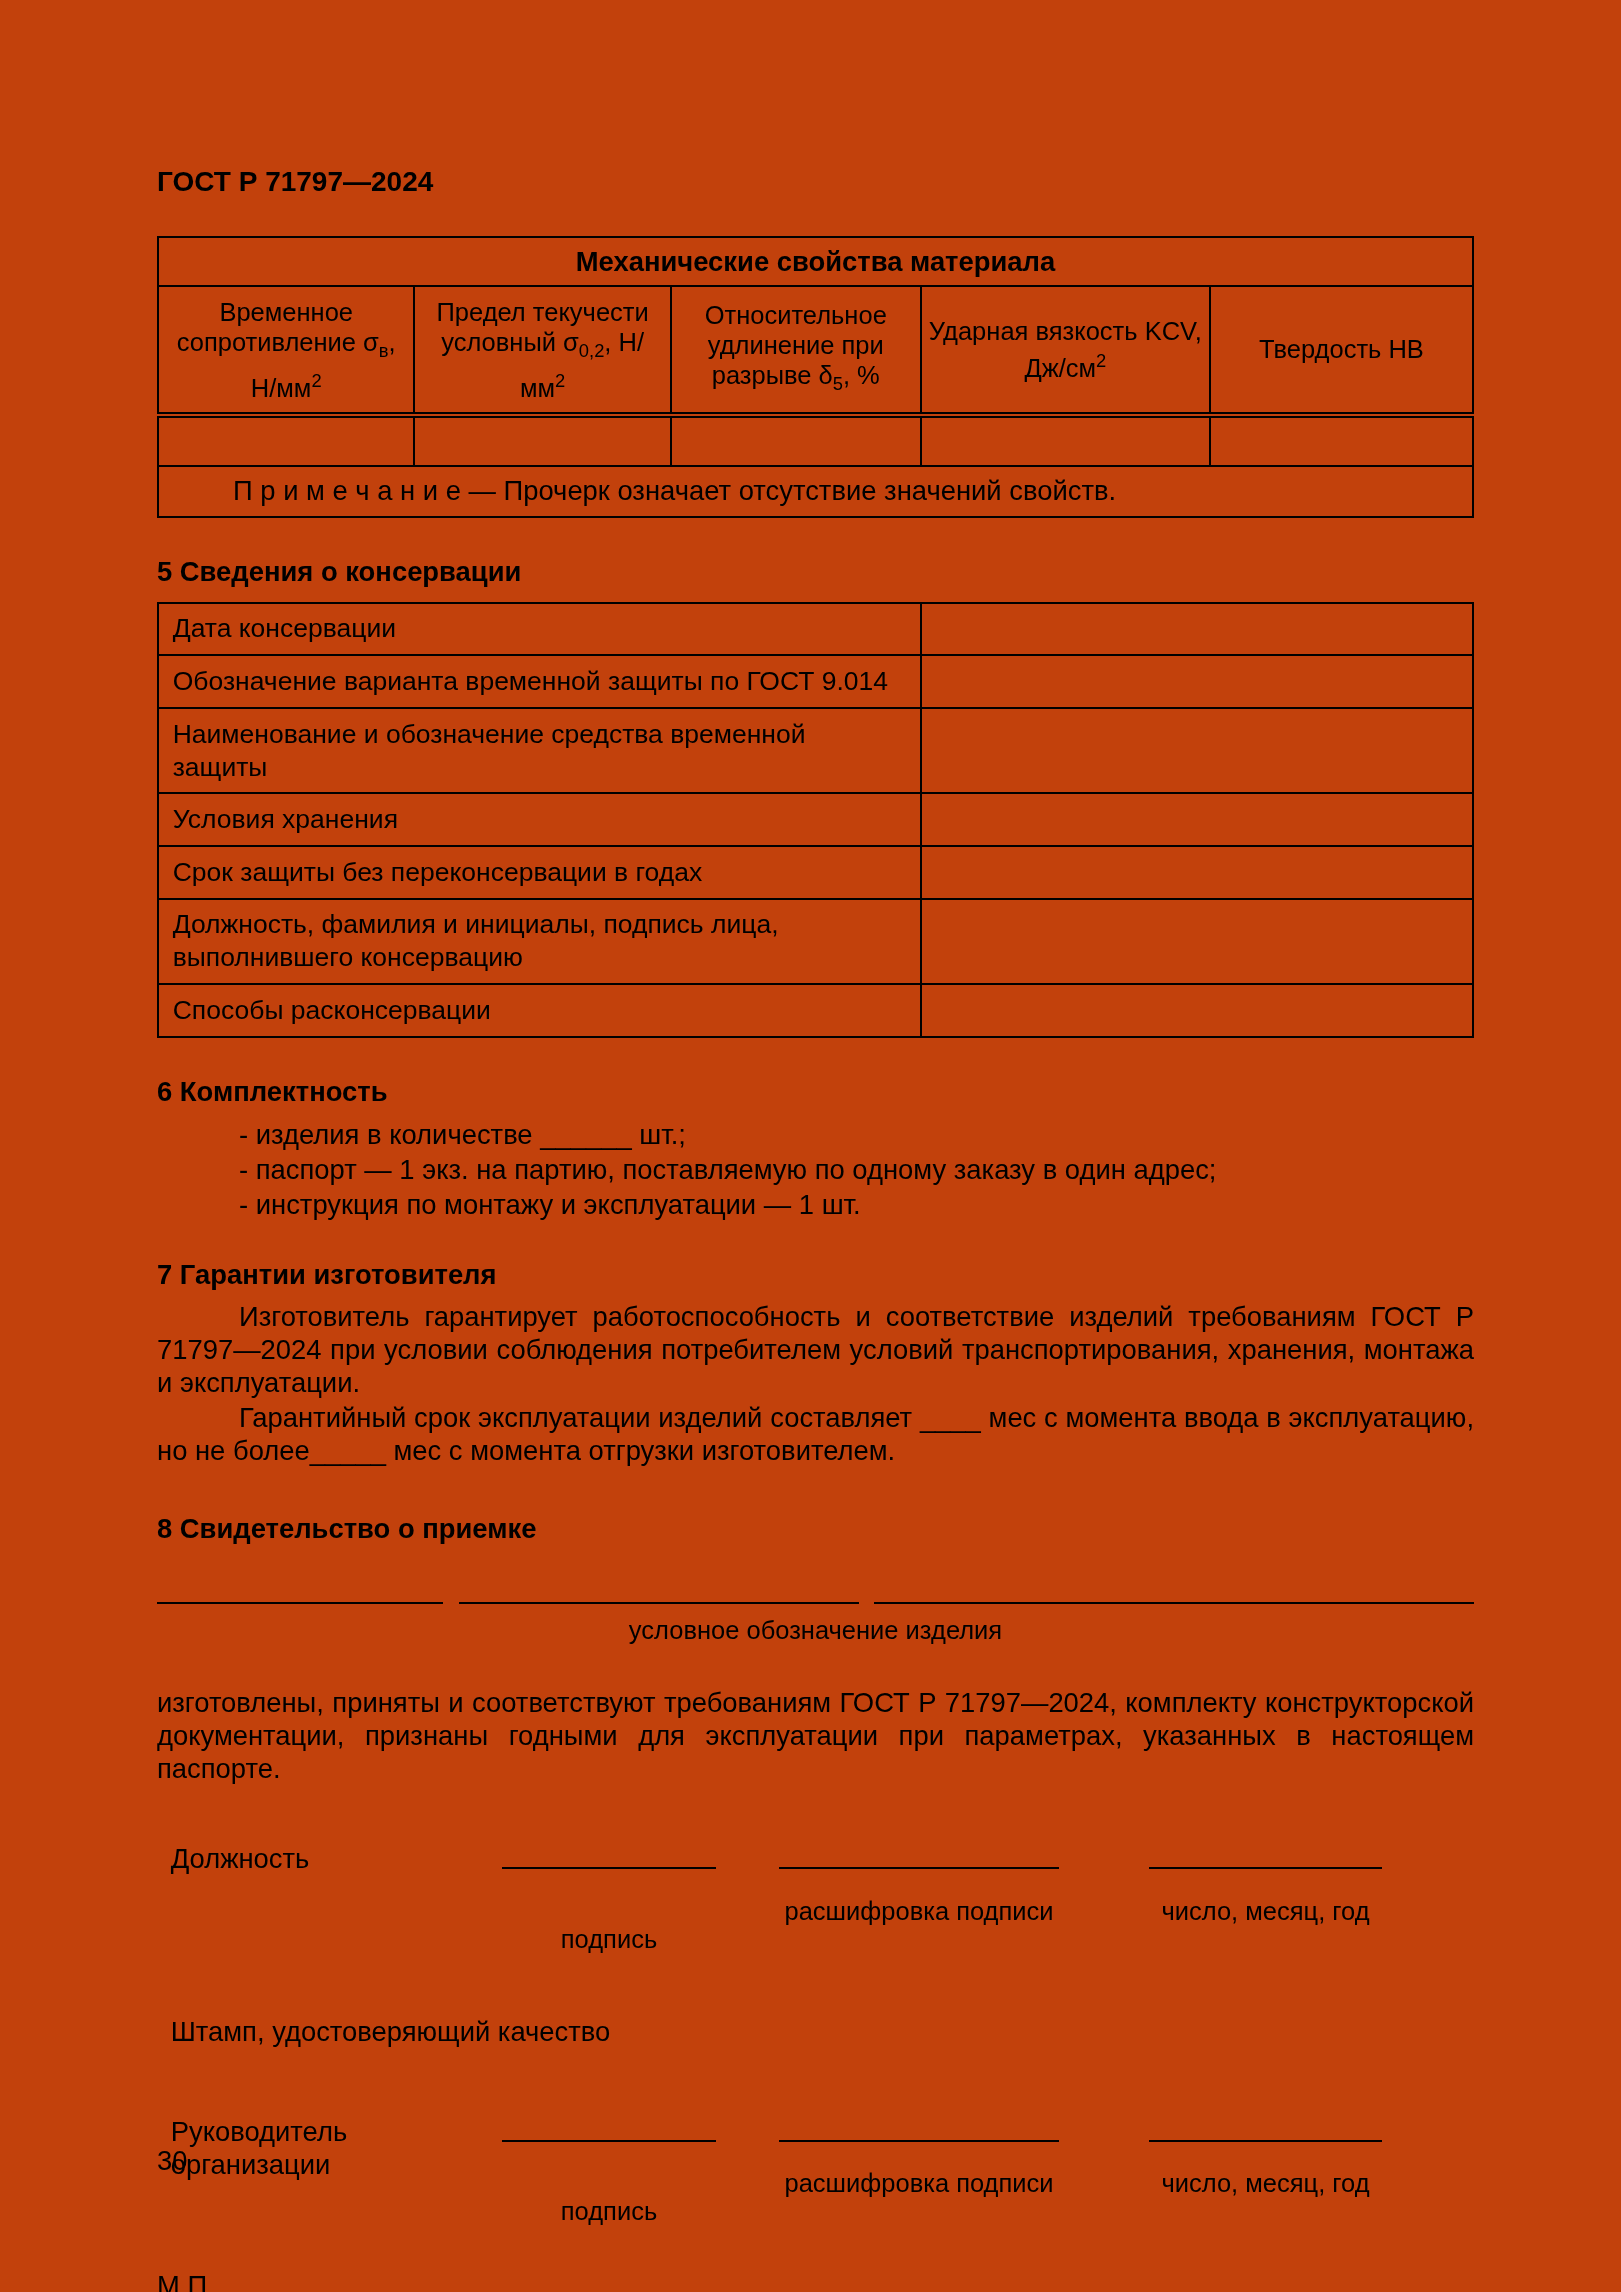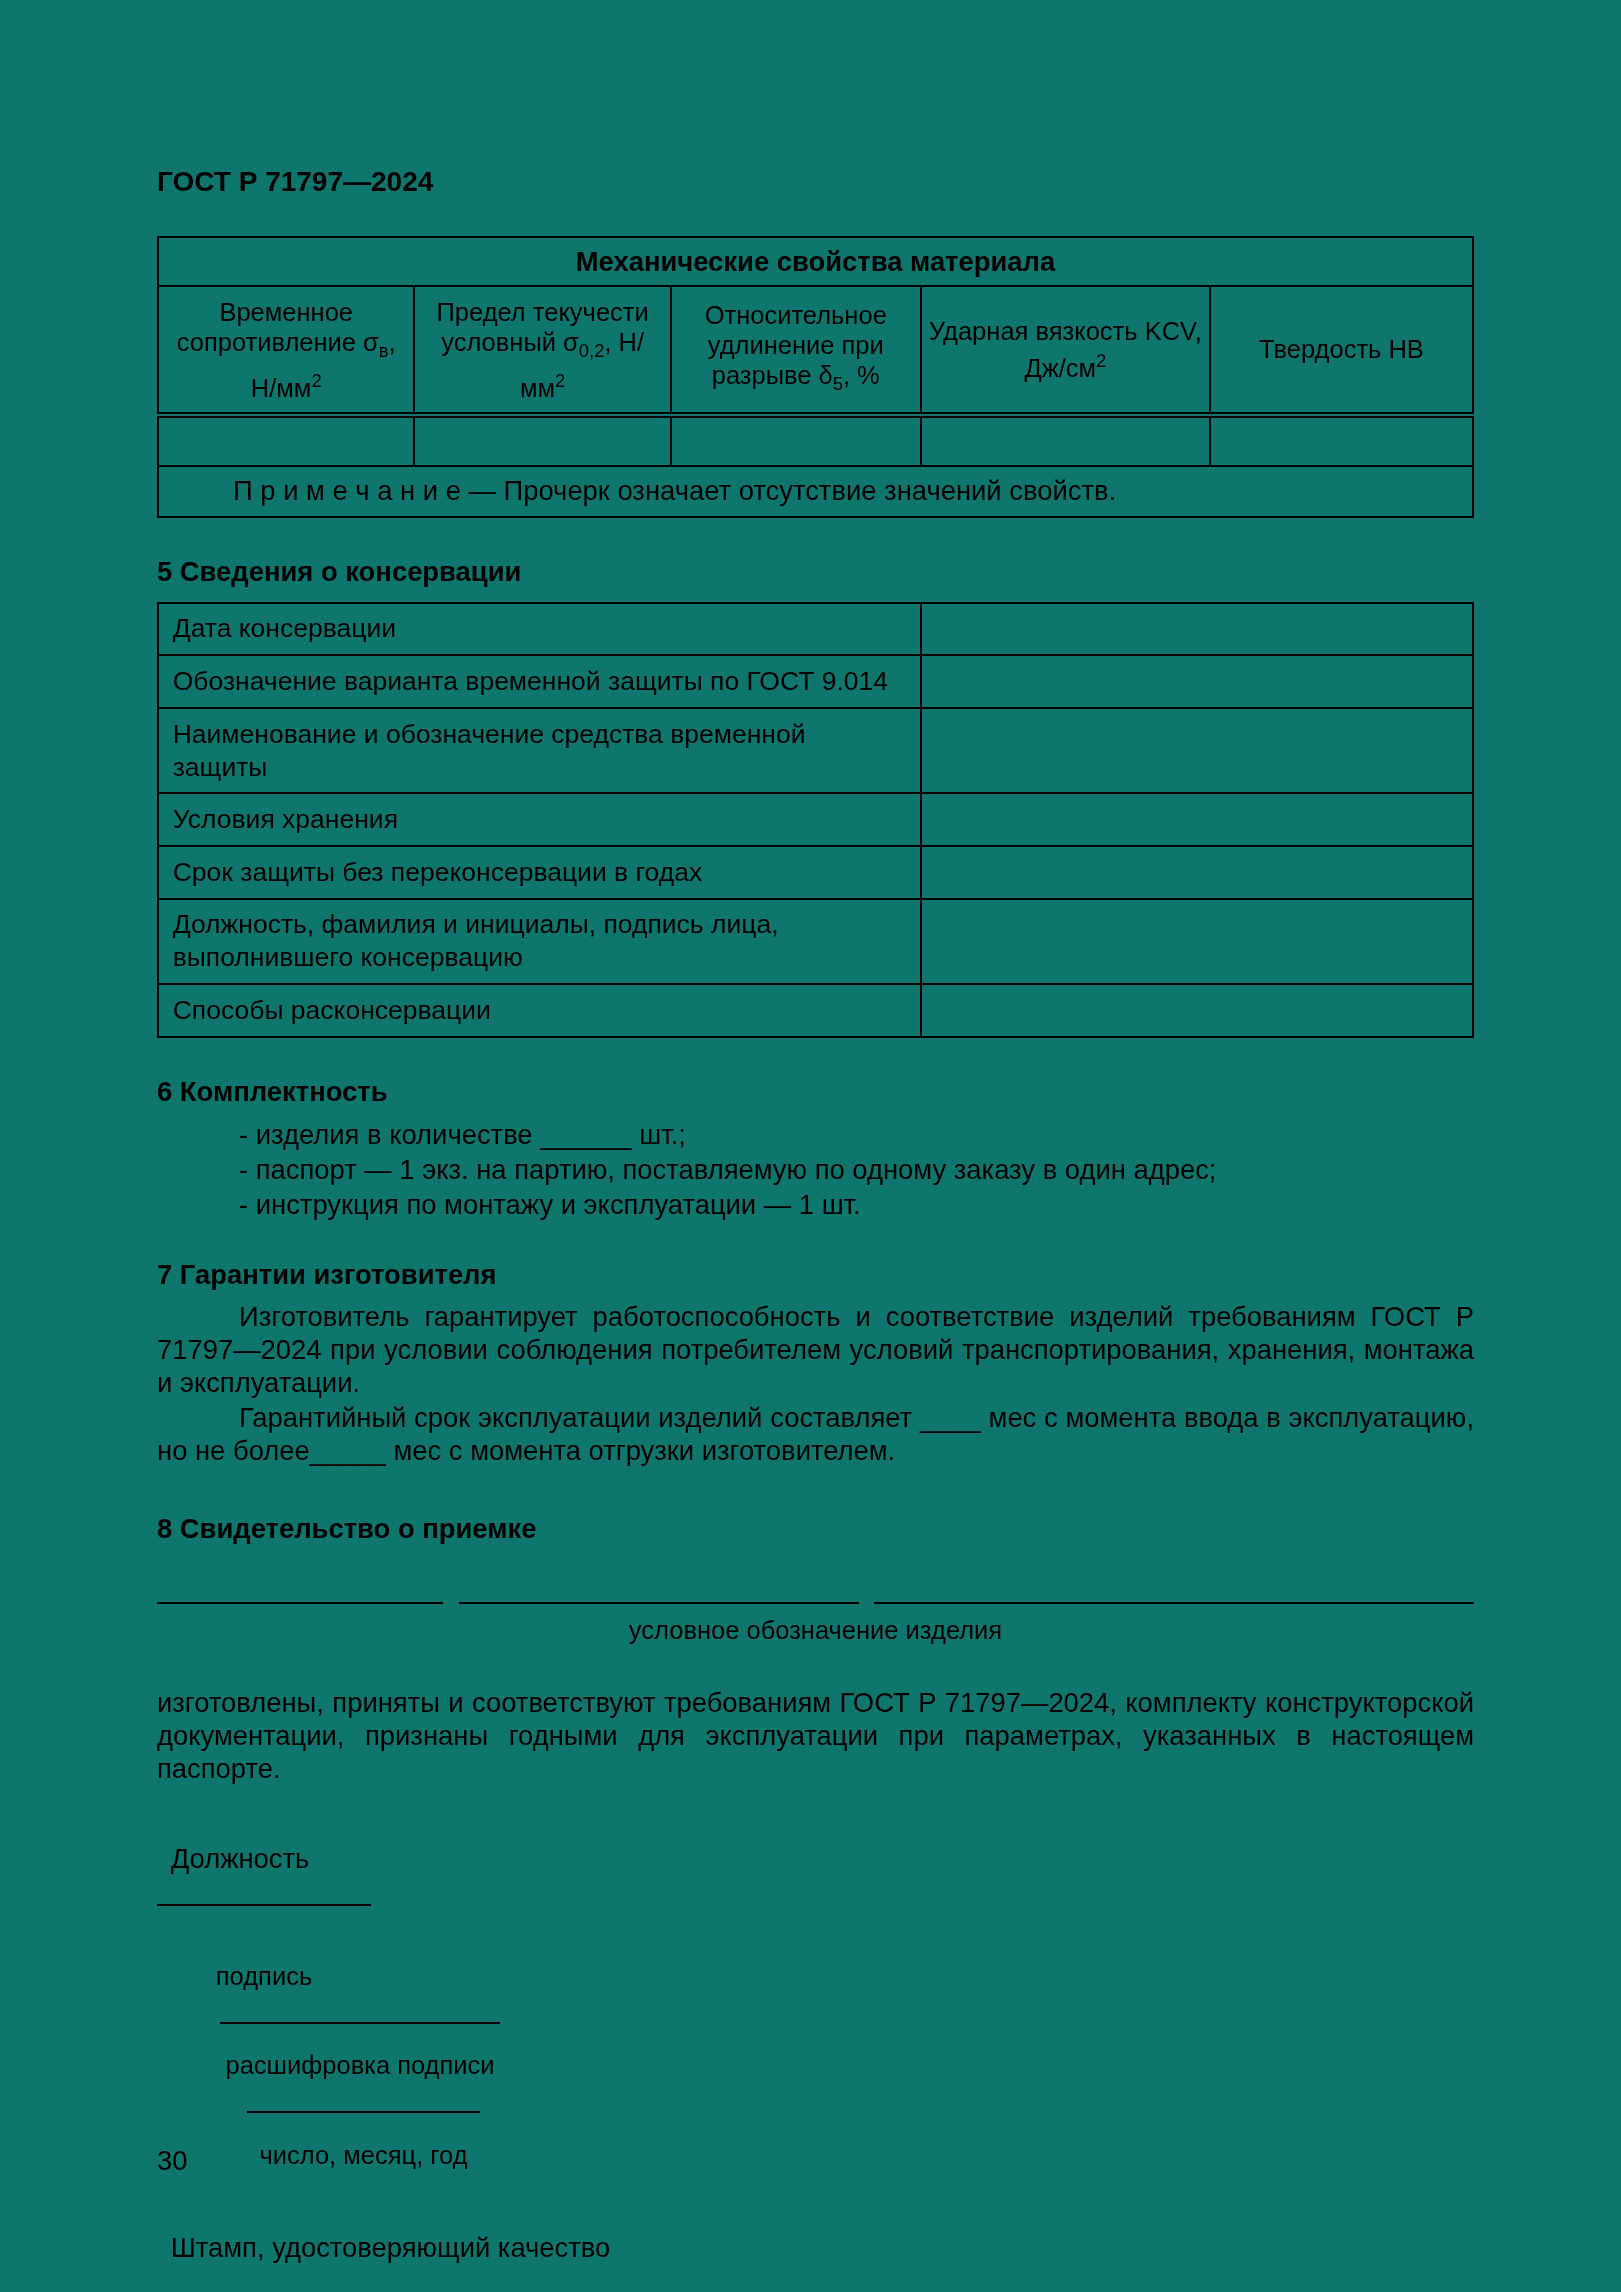--- a/index.html
+++ b/index.html
@@ -1,20 +1,20 @@
 <!DOCTYPE html>
 <html><head>
 <meta charset="utf-8">
 <style>
   * { margin:0; padding:0; box-sizing:border-box; }
   html, body { background:#ffffff; }
   .page {
     position:relative;
     width:1621px; height:2293px;
-    background:#0f766e; color:#000;
+    background:#c2410c; color:#000;
     font-family:"Liberation Sans","DejaVu Sans",sans-serif;
     font-size:27.4px; line-height:33px;
     padding:165px 147px 0 157px;
     overflow:hidden;
   }
   .doc-header { font-weight:bold; font-size:28px; }
 
   
   .mech-table { width:100%; border-collapse:collapse; table-layout:fixed; margin-top:38px; }
   .mech-table td { border:2px solid #000; }
@@ -43,21 +43,21 @@
   .indent-line { padding-left:82px; margin-top:2px; }
   .body-para { text-align:justify; text-indent:82px; margin-top:2px; }
 
   
   .designation-line { display:flex; gap:15.7px; margin-top:57px; align-items:flex-end; }
   .seg { height:2px; background:#000; }
   .seg-a { width:286px; } .seg-b { width:400px; } .seg-c { flex:1; }
   .designation-caption { text-align:center; font-size:25.5px; margin-top:9.8px; }
   .acceptance-para { text-indent:0; margin-top:39px; }
 
-  .sig-row { display:flex;flex-direction:column; }
+  .sig-row { display:flex; }
   .sig-row-1 { margin-top:53px; }
   .sig-row-2 { margin-top:63px; }
   .sig-label { width:345px; padding-left:13.7px; padding-top:3.9px; }
   .sig-col { display:flex; flex-direction:column; }
   .col1 { width:214px;gap:28px; }
   .col2 { width:280px; margin-left:63px; }
   .col3 { width:233px; margin-left:90px; }
   .sig-line { height:31px; border-bottom:2px solid #000; }
   .sig-cap { text-align:center; font-size:25.5px; margin-top:25.5px; white-space:nowrap; }
 

